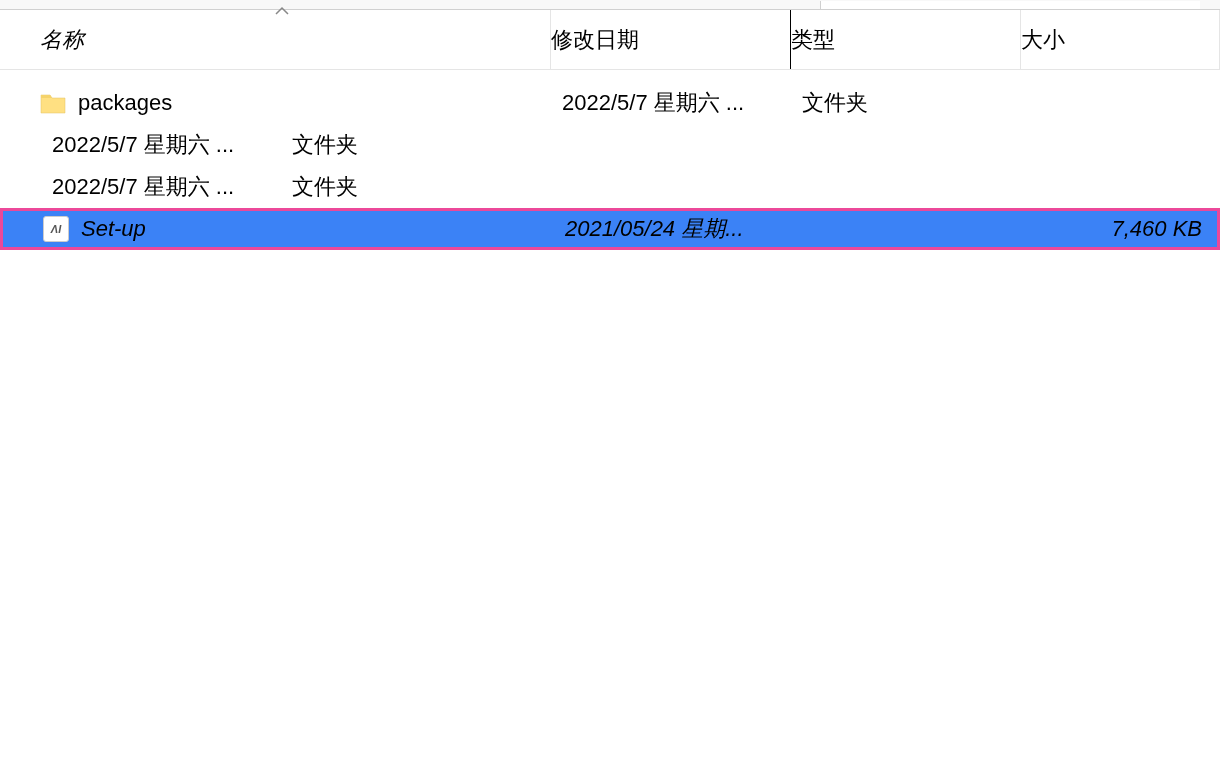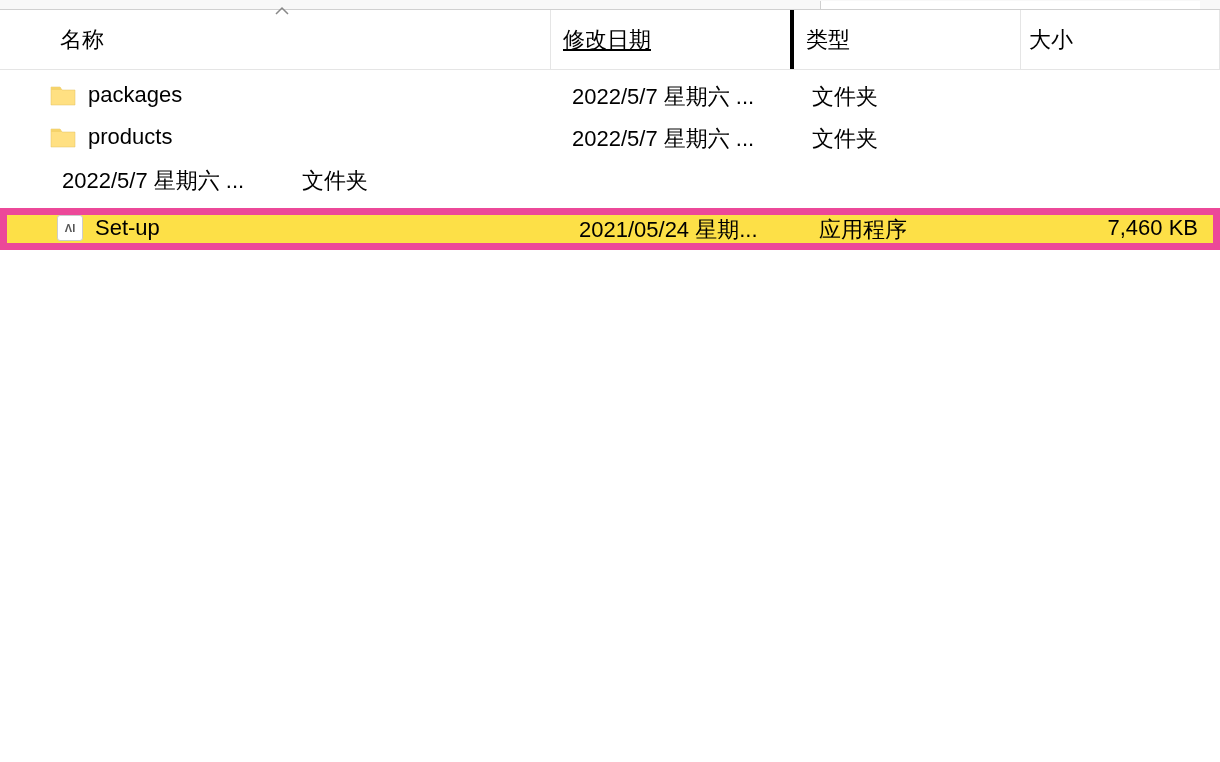--- a/index.html
+++ b/index.html
@@ -38,43 +38,42 @@
     }
     .header-row {
       display: flex;
       height: 60px;
       border-bottom: 1px solid #e5e5e5;
       align-items: center;
       position: relative;
     }
     .col-name {
       width: 550px;
-      padding-left: 60px;
-      position: relative;
+      padding-left: 40px;
+      position: relative;
+      font-style: italic;
     }
     .col-modified {
       width: 240px;
-      padding-left: 12px;
+      padding-left: 0;
       border-left: 1px solid #e5e5e5;
       height: 100%;
       display: flex;
       align-items: center;
-      text-decoration: underline;
     }
     .col-type {
       width: 230px;
-      padding-left: 12px;
-      border-left: 4px solid #000000;
+      border-left: 1px solid #000000;
       height: 100%;
       display: flex;
       align-items: center;
     }
     .col-size {
       flex: 1;
-      padding-left: 8px;
+      padding-left: 0;
       padding-right: 15px;
       border-left: 1px solid #e5e5e5;
       border-right: 1px solid #e5e5e5;
       height: 100%;
       display: flex;
       align-items: center;
       justify-content: flex-start;
     }
     .sort-arrow {
       position: absolute;
@@ -82,27 +81,28 @@
       top: -22px;
       font-size: 14px;
       color: #888;
     }
     .file-list {
       padding-top: 12px;
     }
     .file-row {
       display: flex;
       height: 42px;
-      align-items: flex-start;
-      padding-left: 50px;
+      align-items: center;
+      padding-left: 40px;
       cursor: pointer;
     }
     .file-row.selected {
-      background: #fde047;
-      border: 7px solid #ec4899;
+      background: #3b82f6;
+      border: 3px solid #ec4899;
+      font-style: italic;
     }
     .fr-name {
       width: 510px;
       display: flex;
       align-items: center;
       gap: 12px;
     }
     .fr-modified {
       width: 240px;
       padding-left: 12px;
@@ -184,43 +184,33 @@
           </svg>
       </span>
       <span>packages</span>
     </div>
     <div class="fr-modified">2022/5/7 星期六 ...</div>
     <div class="fr-type">文件夹</div>
     <div class="fr-size"></div>
   </div>
 
   <div class="file-row">
-    <div class="fr-name">
-      <span class="folder-icon">
-        <svg viewBox="0 0 26 22">
-            <path d="M 1 3 L 10 3 L 12 6 L 25 6 L 25 21 L 1 21 Z" fill="#ffe082" stroke="#e0c060" stroke-width="0.5"></path>
-            <path d="M 1 3 L 10 3 L 12 6 L 1 6 Z" fill="#f5d36b"></path>
-          </svg>
-      </span>
-      <span>products</span>
-    </div>
     <div class="fr-modified">2022/5/7 星期六 ...</div>
     <div class="fr-type">文件夹</div>
     <div class="fr-size"></div>
   </div>
 
   <div class="file-row">
     <div class="fr-modified">2022/5/7 星期六 ...</div>
     <div class="fr-type">文件夹</div>
     <div class="fr-size"></div>
   </div>
 
   <div class="file-row selected">
     <div class="fr-name">
       <span class="app-icon">ΛI</span>
       <span>Set-up</span>
     </div>
     <div class="fr-modified">2021/05/24 星期...</div>
-    <div class="fr-type">应用程序</div>
     <div class="fr-size">7,460 KB</div>
   </div>
 
 </div>
 
 </body></html>

